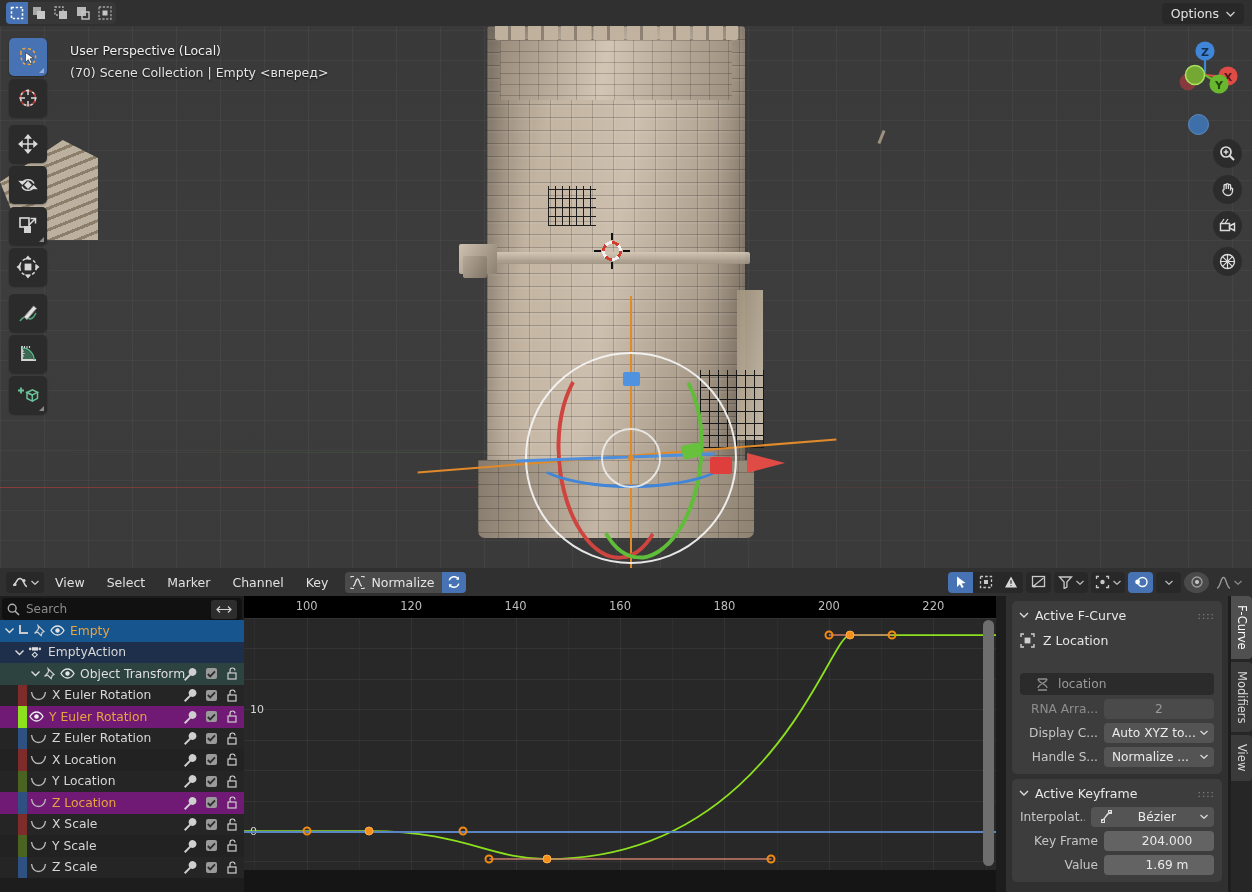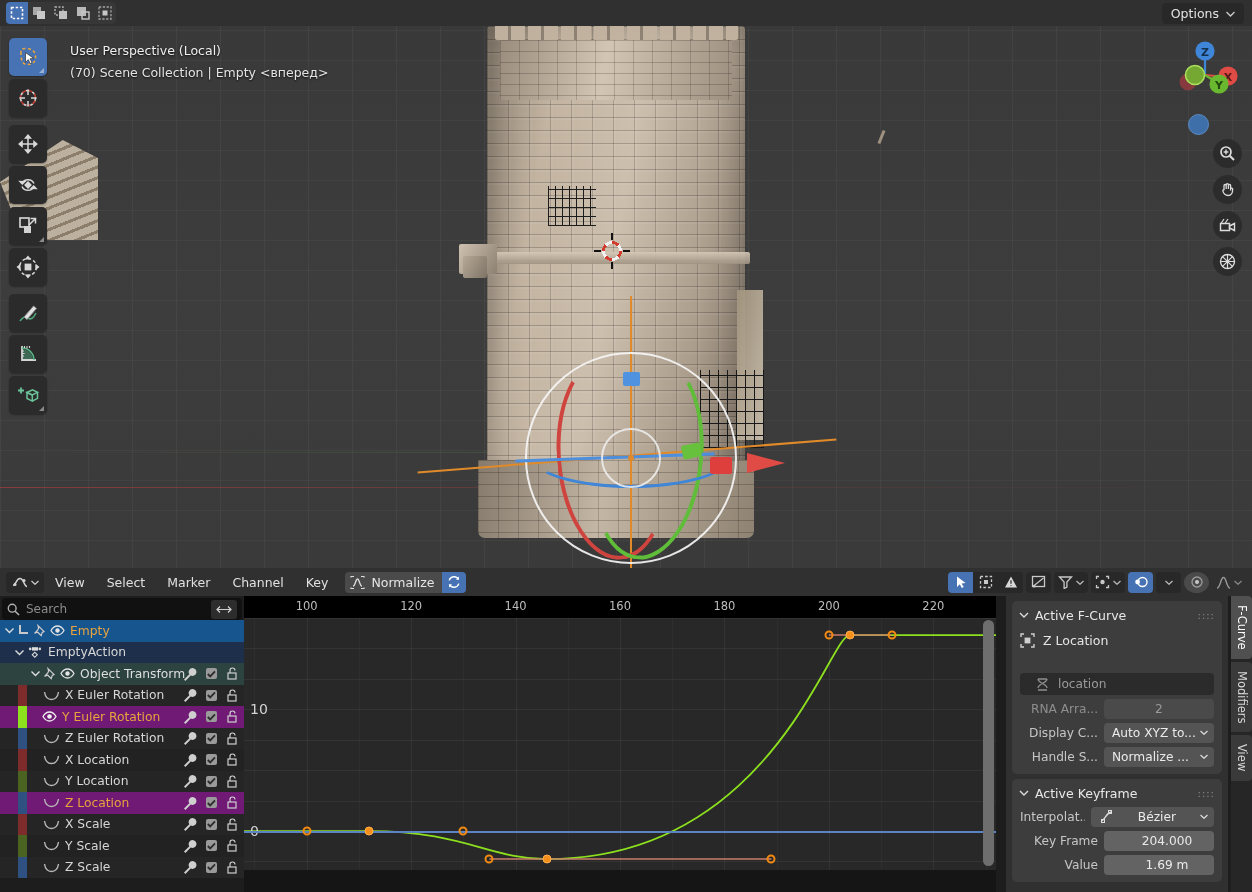--- a/index.html
+++ b/index.html
@@ -247,21 +247,21 @@
     width:26px; height:19px; background:#2d2d2d; border-radius:3px;
     display:flex; align-items:center; justify-content:center; cursor:pointer;
   }
   .ch-row{
     display:flex; align-items:center; height:21.5px; position:relative;
     font-size:12.3px; color:#d6d6d6; cursor:pointer;
   }
   .ch-row.obj{ background:#17558f; color:#e8a33d; padding-left:2px; }
   .ch-row.act{ background:#1d2f4a; padding-left:14px; }
   .ch-row.grp{ background:#2c4340; padding-left:30px; color:#dedede; }
-  .ch-row.fc{ background:#252525; padding-left:39px; }
+  .ch-row.fc{ background:#252525; padding-left:26px; }
   .ch-row.fc:nth-of-type(even){ background:#222; }
   .ch-row.fc.sel{ background:#701a75; color:#e8a33d; }
   .ch-swatch{ position:absolute; left:18px; top:0; width:9px; height:21.5px; }
   .ch-label{ margin-left:5px; white-space:nowrap; overflow:hidden; }
   .ch-icons{ position:absolute; right:6px; display:flex; align-items:center; gap:9px; }
   .chk{
     width:11px; height:11px; background:#9a9a9a; border-radius:2px;
     display:flex; align-items:center; justify-content:center;
   }
 
@@ -270,21 +270,21 @@
     position:absolute; left:244px; top:28px; width:752px; height:296px;
     background:#282828; overflow:hidden;
   }
   #gt-ruler{
     position:absolute; left:0; top:0; width:752px; height:22px; background:#000000;
   }
   .gt-tick{ position:absolute; top:3px; font-size:11.5px; color:#bdbdbd; transform:translateX(-50%); }
   #gt-plot{ position:absolute; left:0; top:22px; width:752px; height:252px; background:#282828; }
   .gl-v{ position:absolute; top:0; width:1px; height:252px; background:rgba(255,255,255,0.055); }
   .gl-h{ position:absolute; left:0; width:752px; height:1px; background:rgba(255,255,255,0.055); }
-  .gl-label{ position:absolute; font-size:14px; color:#d4d4d4; transform:translateY(-50%); }
+  .gl-label{ position:absolute; font-size:11px; color:#d4d4d4; transform:translateY(-50%); }
   #zero-line{ position:absolute; left:0; width:752px; height:2px; background:#5b84c4; }
   #gt-bottom{ position:absolute; left:0; top:274px; width:752px; height:22px; background:#151515; }
   #g-vscroll{
     position:absolute; right:2px; top:24px; width:11px; height:246px;
     background:#6e6e6e; border-radius:6px;
   }
   .kf{ position:absolute; width:9px; height:9px; border-radius:50%;
     transform:translate(-50%,-50%); }
   .kf.sel{ background:#f58f1b; border:1.5px solid #ffb04a; }
   .kf.hnd{ background:transparent; border:2px solid #f08a12; }

